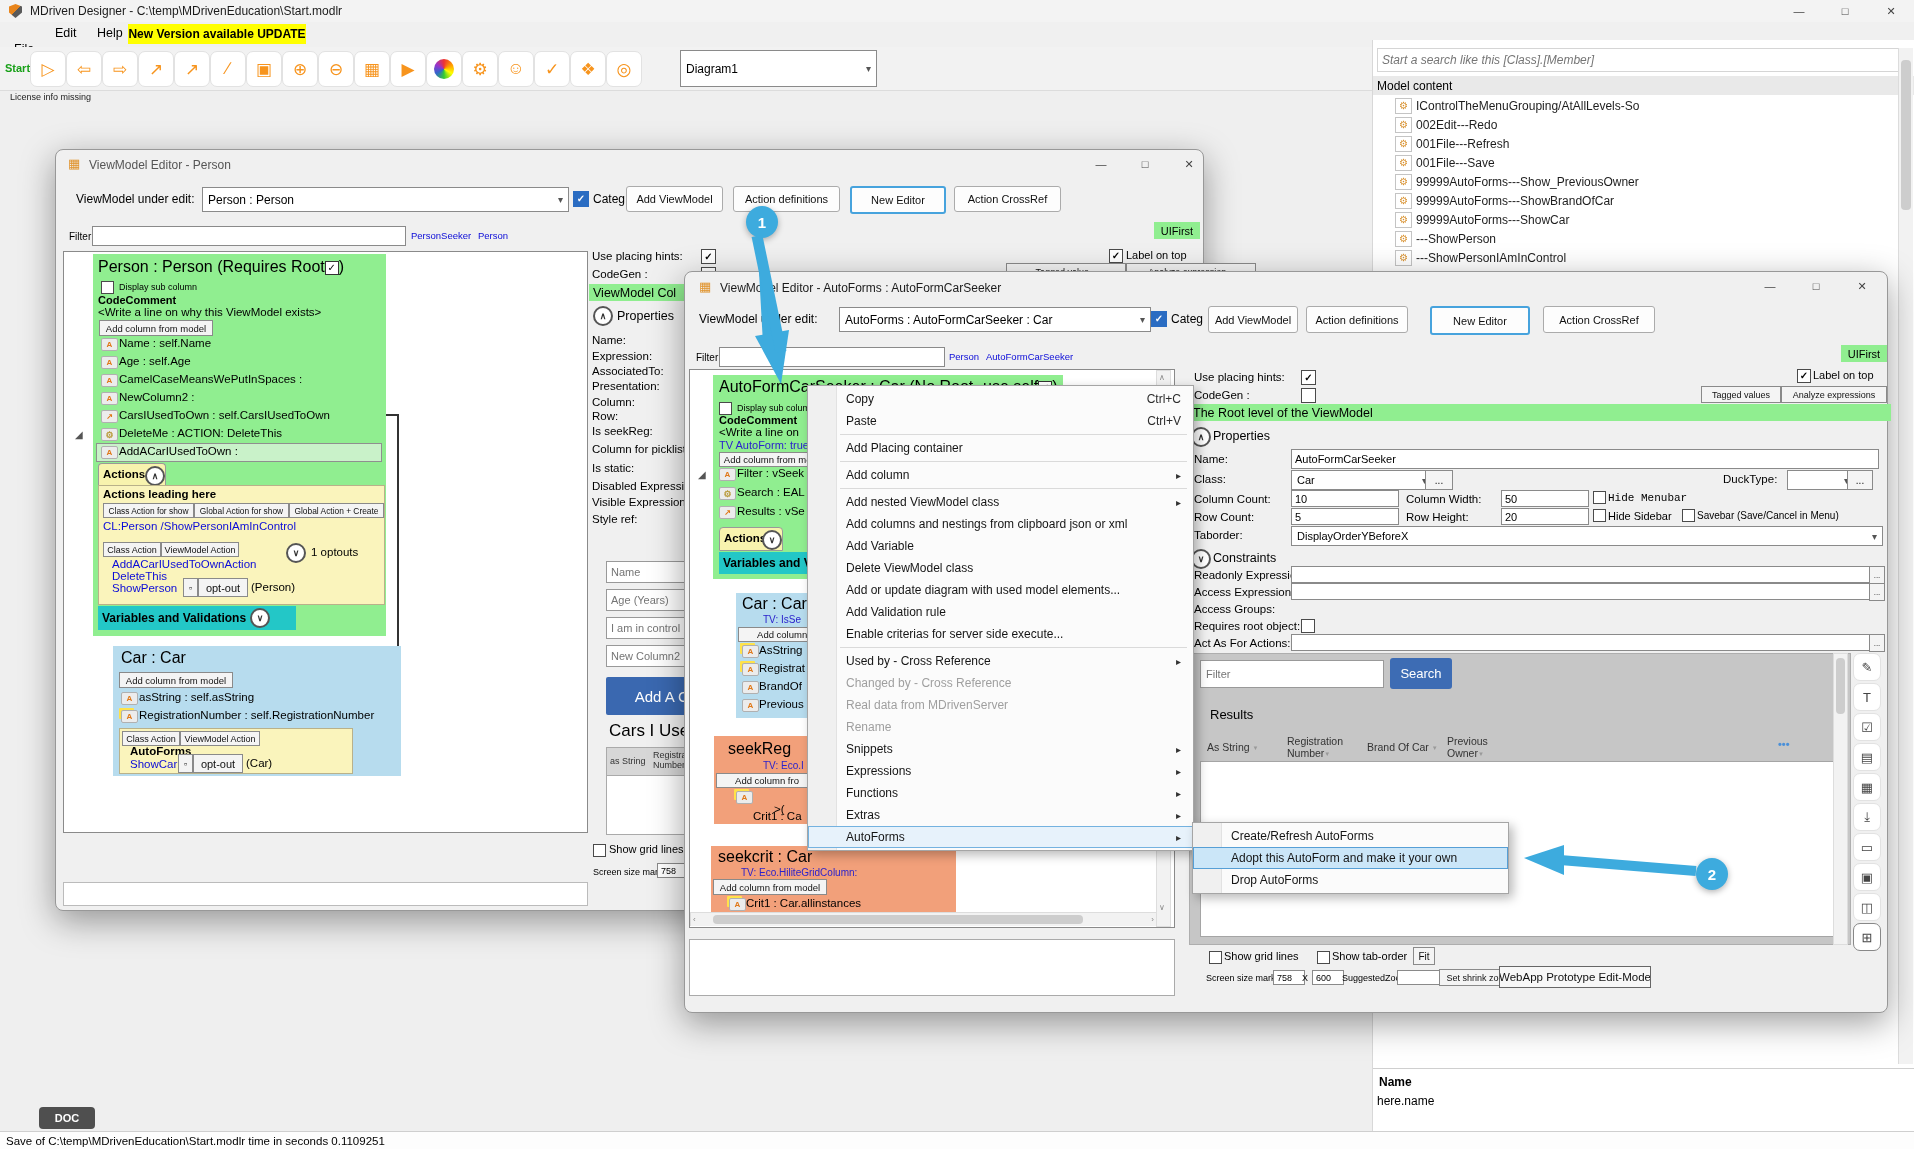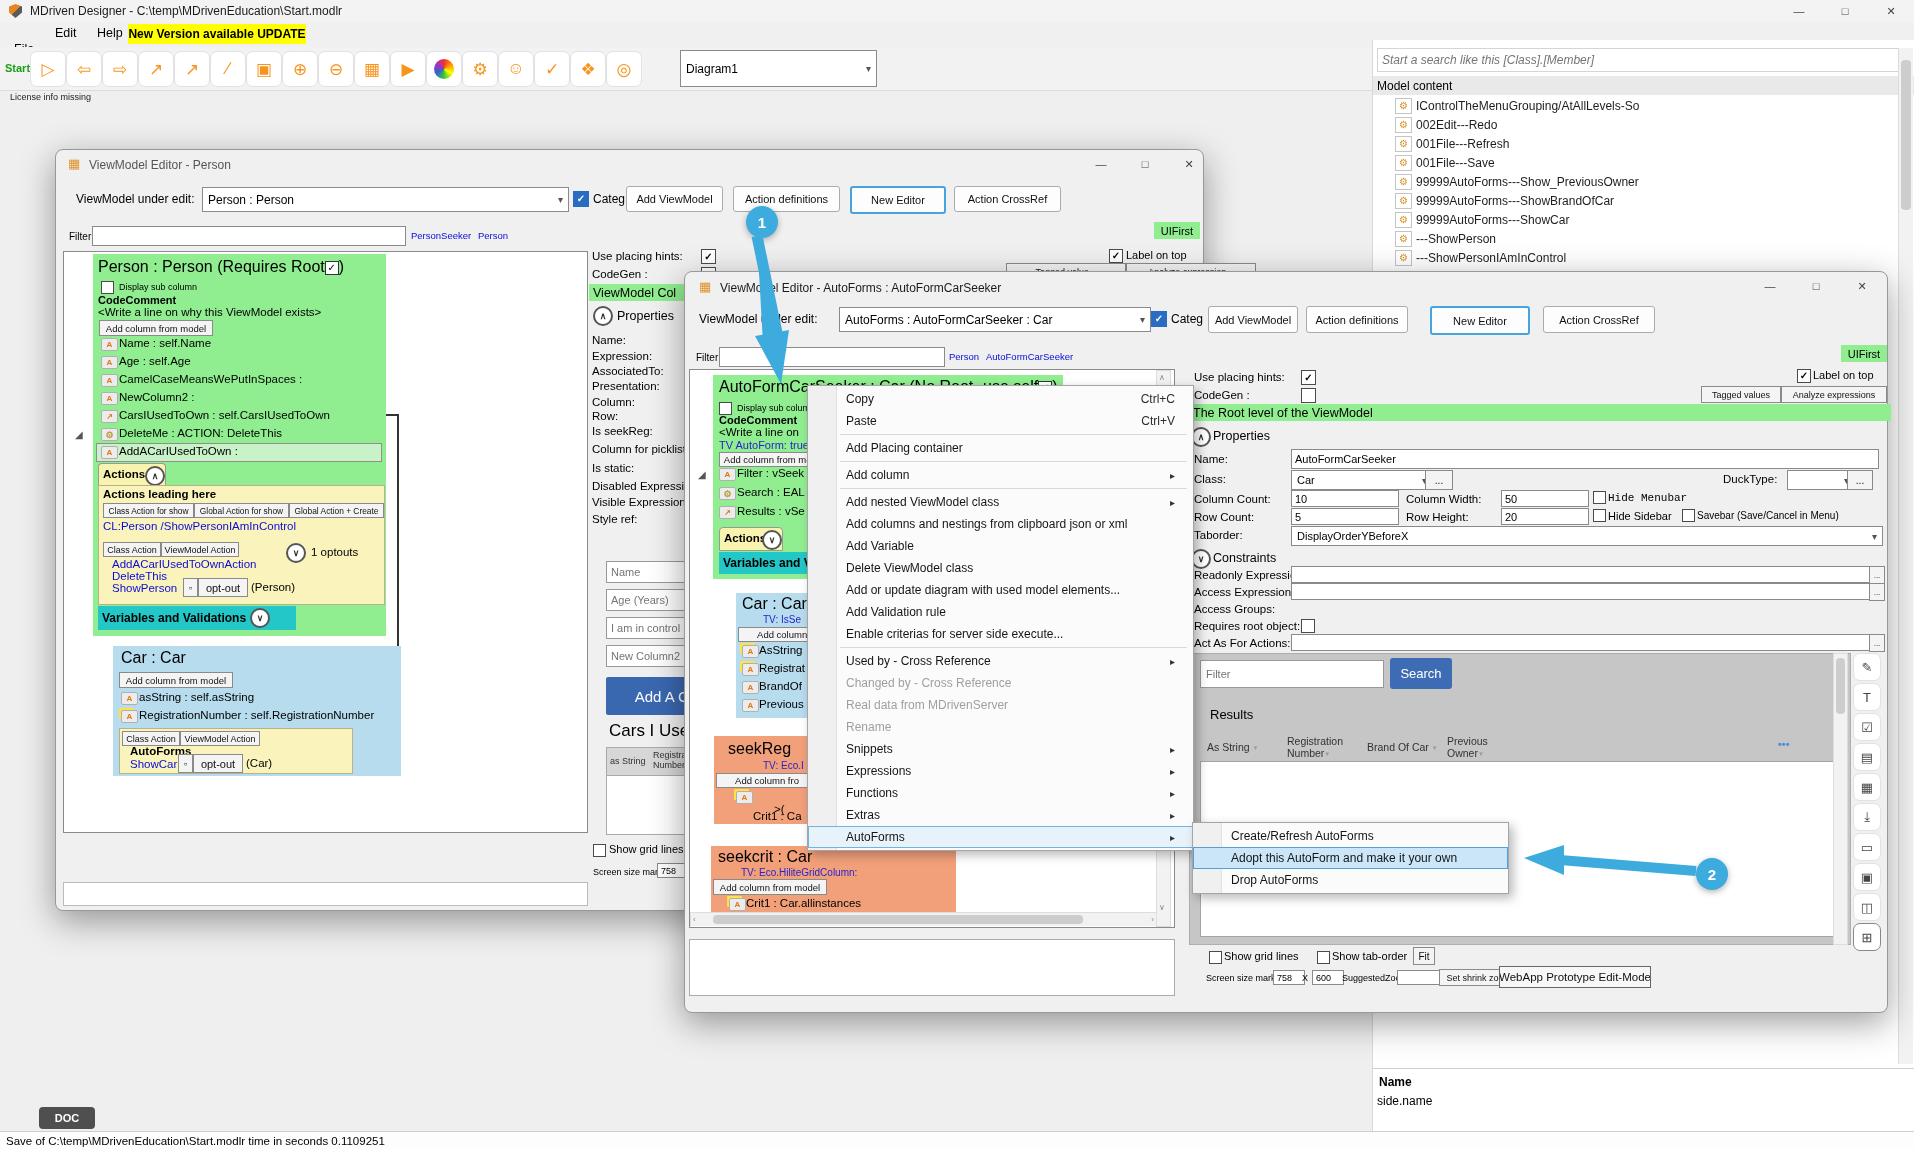--- a/index.html
+++ b/index.html
@@ -43,21 +43,21 @@
   .ric.y{box-shadow:-3px -3px 0 -1px #ffe24a;}
   .ptitle{position:absolute;font-size:16px;white-space:nowrap;}
   .tv{position:absolute;font-size:10px;color:#2a22cc;white-space:nowrap;}
   .inlchk{display:inline-block;width:12px;height:12px;border:1px solid #333;background:#fff;
     font-size:10px;line-height:12px;text-align:center;vertical-align:middle;}
   
   .menu{position:absolute;background:#fbfbfb;border:1px solid #a5a5a5;
     box-shadow:4px 4px 10px rgba(0,0,0,.28);padding:2px 0;}
   .menu::before{content:"";position:absolute;left:0;top:0;bottom:0;width:28px;
     background:#f0f0f0;border-right:1px solid #e2e2e2;}
-  .cmi{height:22px;display:flex;align-items:center;padding:0 18px 0 38px;font-size:12px;
+  .cmi{height:22px;display:flex;align-items:center;padding:0 12px 0 38px;font-size:12px;
     color:#151515;position:relative;white-space:nowrap;}
   .cmi .sc{margin-left:auto;color:#2c2c2c;}
   .cmi .arr{margin-left:auto;font-size:10px;color:#333;}
   .cmi.dis{color:#9f9f9f;}
   .cmi.open{background:#e7f2fb;outline:1px solid #74b2e0;outline-offset:-1px;}
   .cmi.sel{background:#cbe6f8;outline:1px solid #569fd6;outline-offset:-1px;}
   .csep{height:1px;background:#dadada;margin:2px 6px 2px 32px;}
   
   .tbtn{position:absolute;width:34px;height:34px;background:#fff;border:1px solid #e2e2e2;
     border-radius:7px;display:flex;align-items:center;justify-content:center;
@@ -191,21 +191,21 @@
           <span class="sic">⚙</span>
           <span>---ShowPerson</span>
         </div>
       <div class="sbitem">
           <span class="sic">⚙</span>
           <span>---ShowPersonIAmInControl</span>
         </div>
     </div>
     <div class="abs" style="left:0;top:1028px;width:542px;height:1px;background:#cfcfcf;"></div>
     <div class="abs" style="left:6px;top:1035px;font-size:12px;font-weight:bold;">Name</div>
-    <div class="abs" style="left:4px;top:1054px;font-size:12px;">side.name</div>
+    <div class="abs" style="left:4px;top:1054px;font-size:12px;">here.name</div>
     <div class="scrollbar" style="left:525px;top:8px;width:14px;height:1016px;">
       <div class="thumb" style="left:2px;top:12px;width:10px;height:150px;"></div>
     </div>
   </div>
 
   <div class="win" style="left:55px;top:149px;width:1147px;height:760px;z-index:10;">
     <span class="abs" style="left:12px;top:6px;color:#e0922a;font-size:13px;">▦</span>
     <div class="abs wtitle" style="left:33px;top:8px;color:#555;">ViewModel Editor - Person</div>
     <div class="wbtn" style="left:1025px;top:4px;width:40px;height:20px;">—</div>
     <div class="wbtn" style="left:1069px;top:4px;width:40px;height:20px;">□</div>

